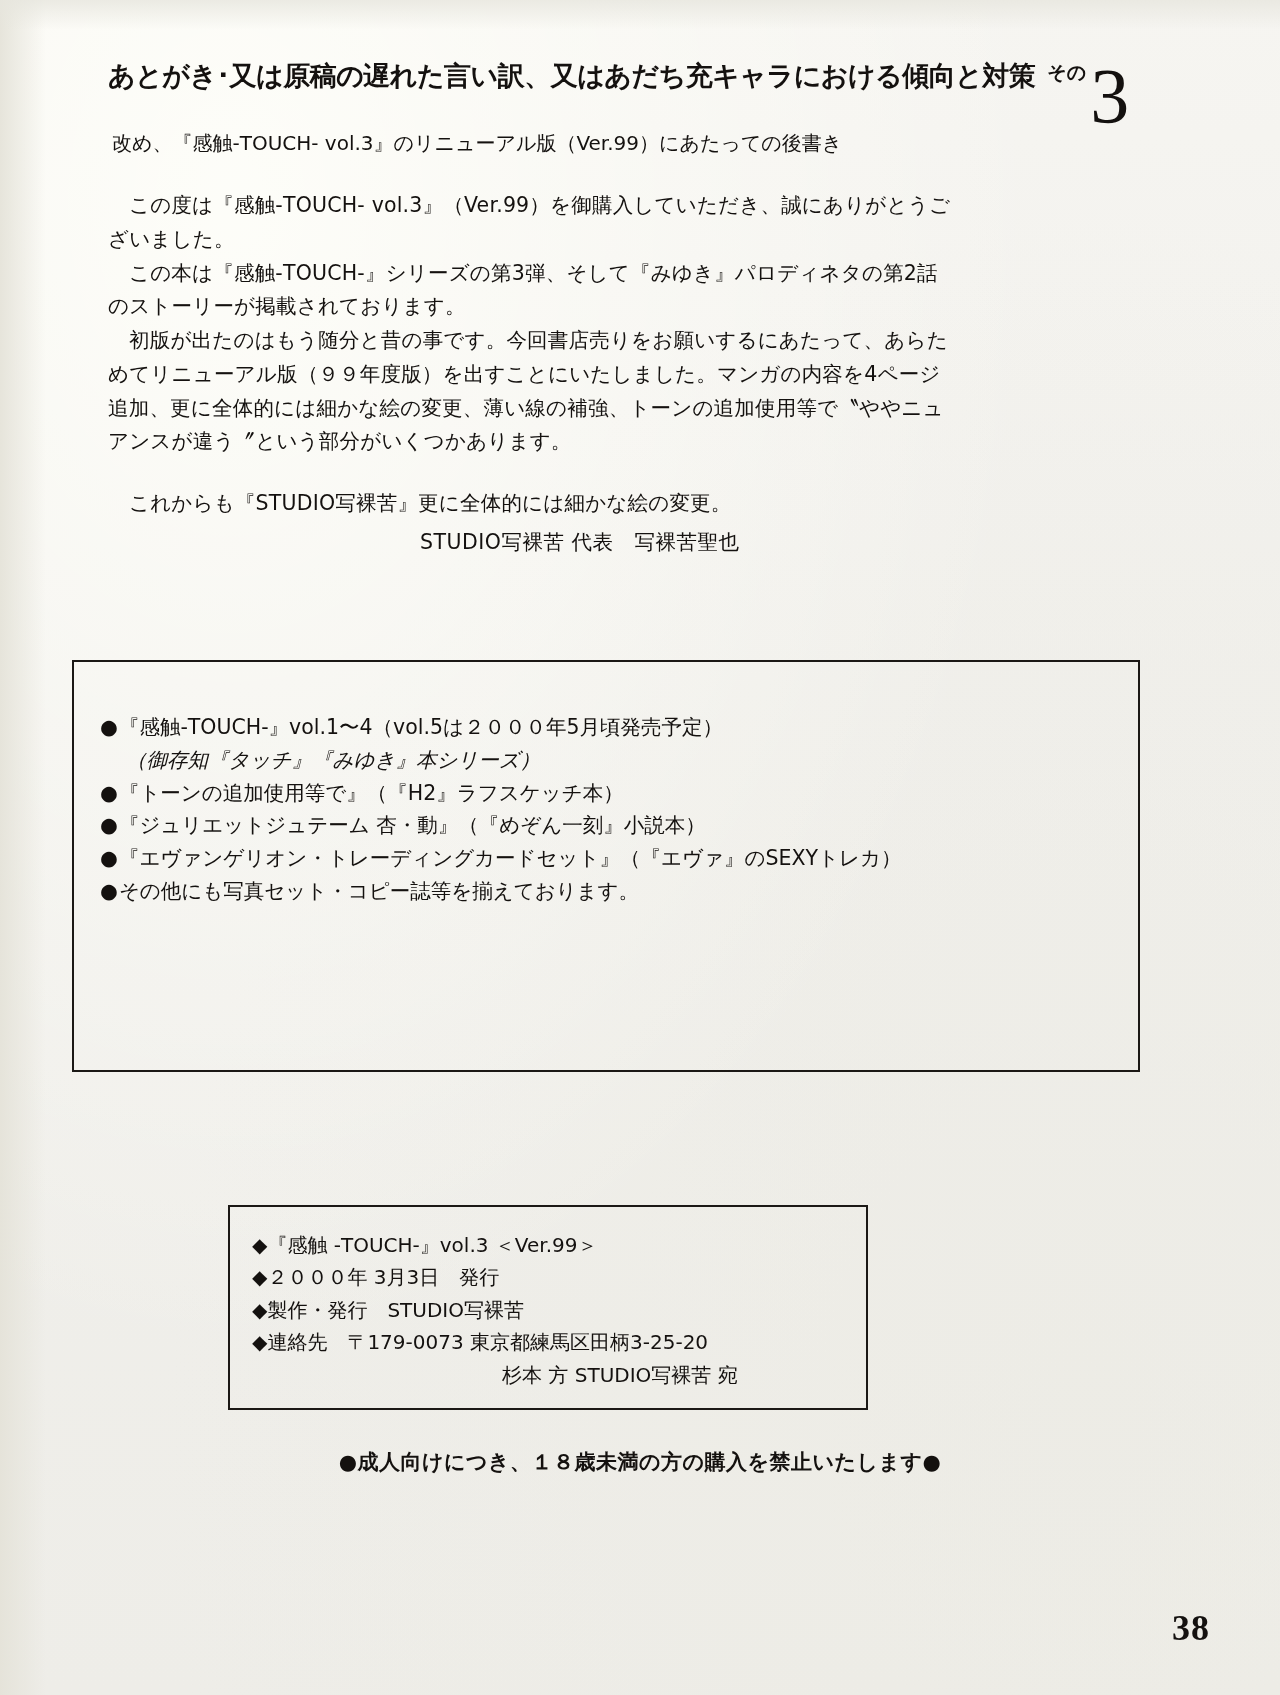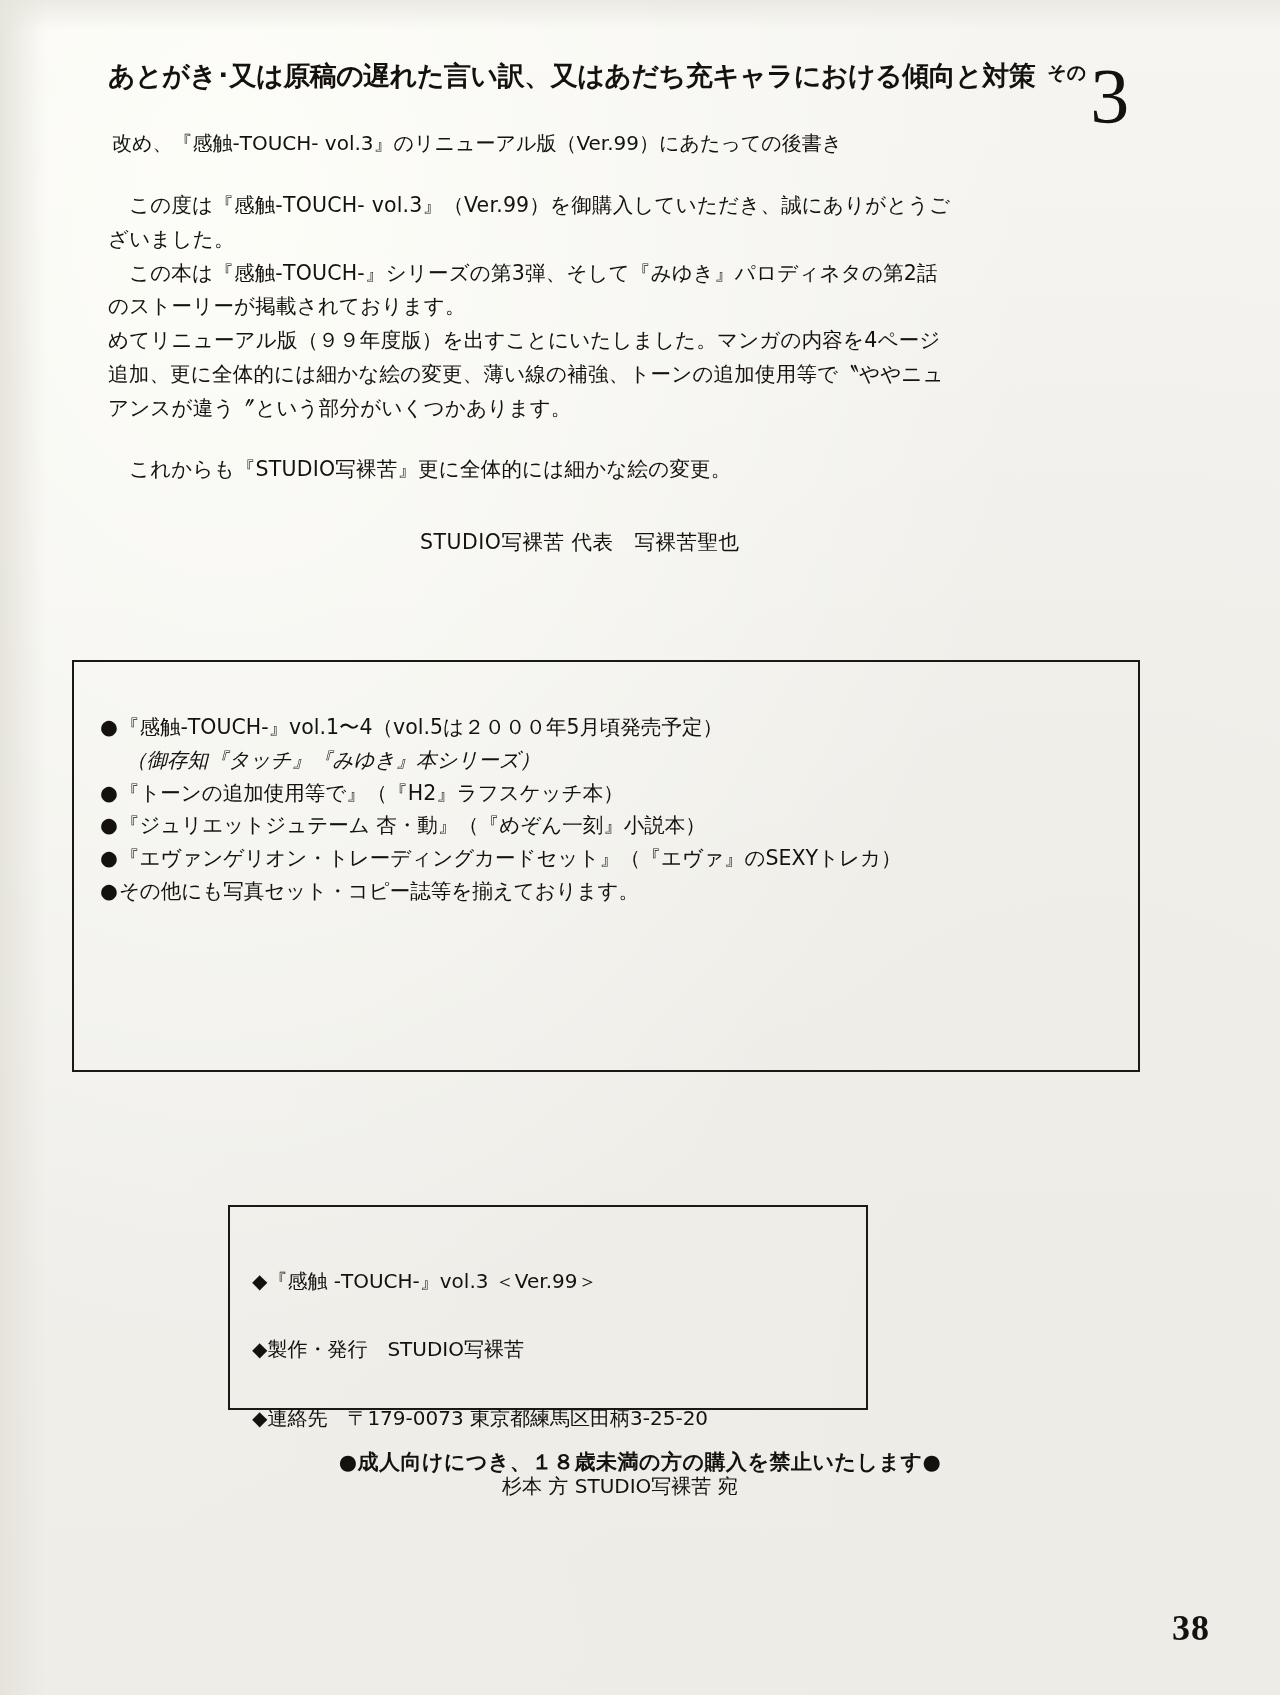--- a/index.html
+++ b/index.html
@@ -157,21 +157,21 @@
     top: 1205px;
     width: 640px;
     height: 205px;
     border: 2px solid #1b1815;
     box-sizing: border-box;
     padding: 22px 0 0 22px;
     font-family: "DejaVu Sans", "Liberation Sans", sans-serif;
     font-size: 20px;
     line-height: 1.62;
   }
-  .colophon-box .row { white-space: nowrap; margin-top: 36px; }
+  .colophon-box .row { white-space: nowrap; }
   .colophon-box .row.indent { padding-left: 250px; }
 
   
   .notice {
     position: absolute;
     left: 0;
     right: 0;
     top: 1448px;
     text-align: center;
     font-family: "DejaVu Sans", "Liberation Sans", sans-serif;
@@ -206,20 +206,21 @@
     <span class="title-number">3</span>
   </div>
 
   <div class="subtitle">改め、『感触-TOUCH- vol.3』のリニューアル版（Ver.99）にあたっての後書き</div>
 
   <div class="body-block">
     <p>この度は『感触-TOUCH- vol.3』（Ver.99）を御購入していただき、誠にありがとうご</p>
     <p class="no-indent">ざいました。</p>
     <p>この本は『感触-TOUCH-』シリーズの第3弾、そして『みゆき』パロディネタの第2話</p>
     <p class="no-indent">のストーリーが掲載されております。</p>
+    <p>初版が出たのはもう随分と昔の事です。今回書店売りをお願いするにあたって、あらた</p>
     <p class="no-indent">めてリニューアル版（９９年度版）を出すことにいたしました。マンガの内容を4ページ</p>
     <p class="no-indent">追加、更に全体的には細かな絵の変更、薄い線の補強、トーンの追加使用等で〝ややニュ</p>
     <p class="no-indent">アンスが違う〞という部分がいくつかあります。</p>
     <p class="spaced">これからも『STUDIO写裸苦』更に全体的には細かな絵の変更。</p>
   </div>
 
   <div class="signature">STUDIO写裸苦 代表　写裸苦聖也</div>
 
   <div class="backnumber-box">
     <ul class="bn-list">
@@ -227,20 +228,21 @@
       <li class="sub"><span class="bullet"></span><span>（御存知『タッチ』『みゆき』本シリーズ）</span></li>
       <li><span class="bullet">●</span><span>『トーンの追加使用等で』（『H2』ラフスケッチ本）</span></li>
       <li><span class="bullet">●</span><span>『ジュリエットジュテーム 杏・動』（『めぞん一刻』小説本）</span></li>
       <li><span class="bullet">●</span><span>『エヴァンゲリオン・トレーディングカードセット』（『エヴァ』のSEXYトレカ）</span></li>
       <li><span class="bullet">●</span><span>その他にも写真セット・コピー誌等を揃えております。</span></li>
     </ul>
   </div>
 
   <div class="colophon-box">
     <div class="row"><span>◆</span><span>『感触 -TOUCH-』vol.3 ＜Ver.99＞</span></div>
+    <div class="row"><span>◆</span><span>２０００年 3月3日　発行</span></div>
     <div class="row"><span>◆</span><span>製作・発行　STUDIO写裸苦</span></div>
     <div class="row"><span>◆</span><span>連絡先　〒179-0073 東京都練馬区田柄3-25-20</span></div>
     <div class="row indent"><span>杉本 方 STUDIO写裸苦 宛</span></div>
   </div>
 
   <div class="notice">●成人向けにつき、１８歳未満の方の購入を禁止いたします●</div>
 
   <div class="page-number">38</div>
 
 </div>

